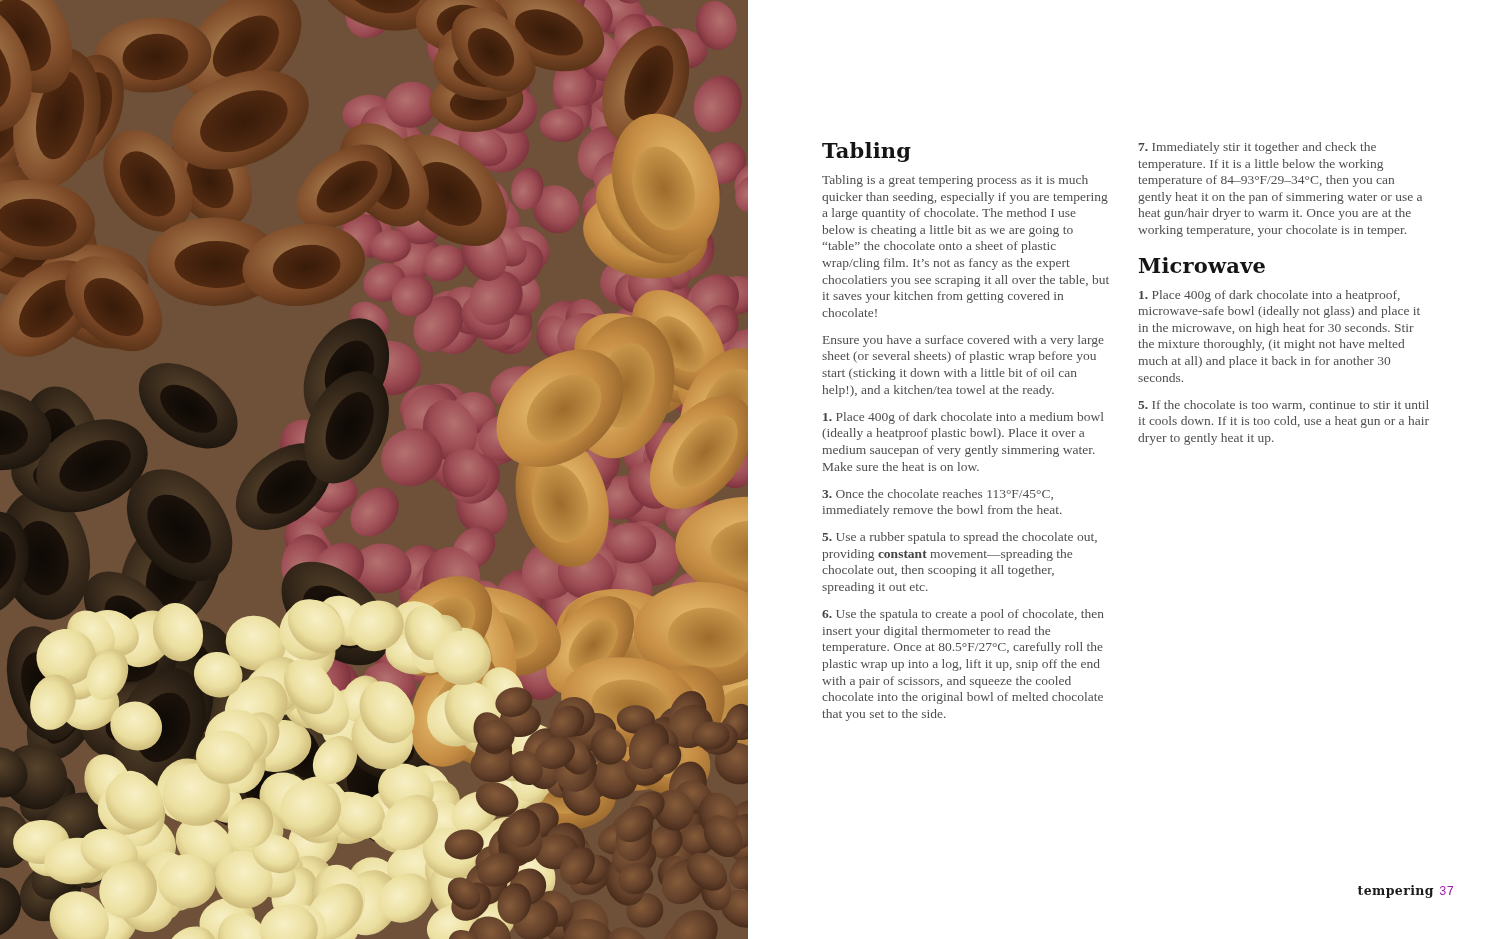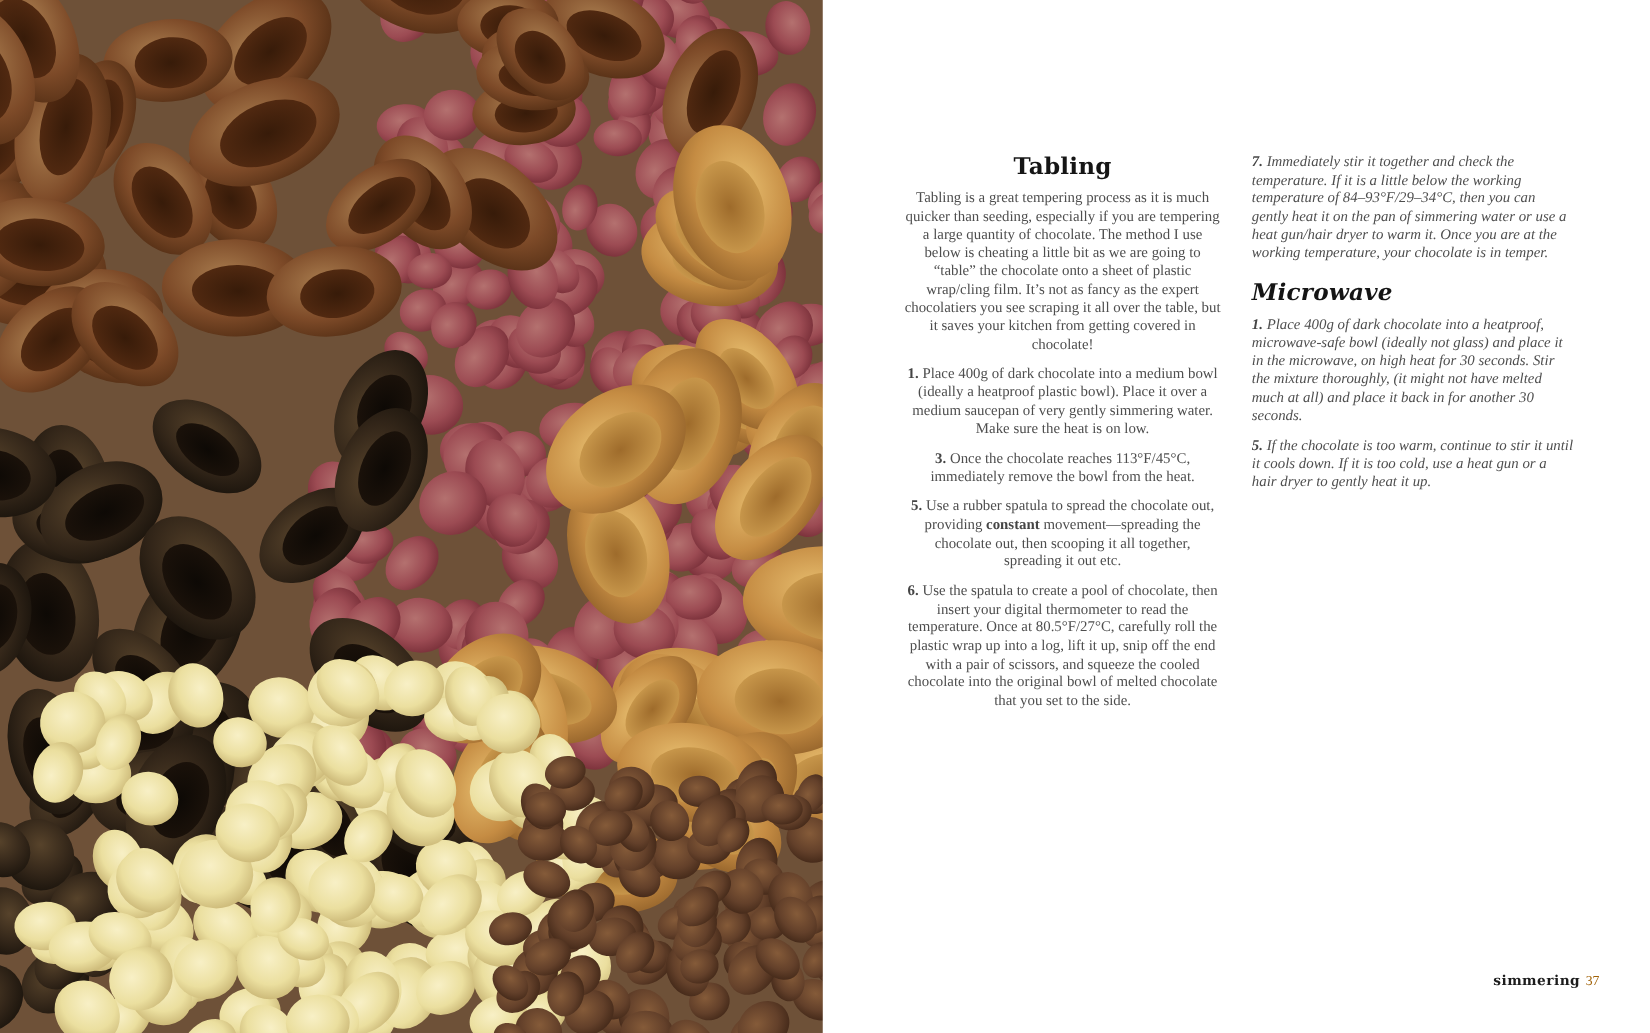--- a/index.html
+++ b/index.html
@@ -2,31 +2,31 @@
 <html><head>
 <meta charset="utf-8">
 <style>
   html,body{margin:0;padding:0;background:#ffffff;}
   .spread{position:relative;width:1500px;height:939px;background:#ffffff;overflow:hidden;
           font-family:"Liberation Serif", serif;}
   .photo-panel{position:absolute;left:0;top:0;width:748px;height:939px;overflow:hidden;background:#6e5138;}
   .photo-panel svg{display:block;width:748px;height:939px;}
   .text-page{position:absolute;left:748px;top:0;width:752px;height:939px;background:#ffffff;}
   .col{position:absolute;top:139px;color:#4e4e4e;font-size:13.5px;line-height:16.6px;}
-  .col-left{left:74px;width:288px;text-align:center;}   
-  .col-right{left:390px;width:293px;font-style:italic;} 
+  .col-left{left:74px;width:288px;}   
+  .col-right{left:390px;width:293px;} 
   .col h2{font-family:"DejaVu Serif", serif;font-weight:bold;font-size:21px;line-height:24px;
           color:#151515;margin:0 0 9px 0;letter-spacing:0.2px;}
   .col h2.spaced{margin-top:15px;}
   .col p{margin:0 0 10.5px 0;}
   .col .num{font-weight:bold;color:#454545;}
   .col b{font-weight:bold;color:#454545;}
   .page-footer{position:absolute;right:46px;bottom:40px;font-size:12.5px;white-space:nowrap;}
   .page-footer .label{font-family:"DejaVu Serif", serif;font-weight:bold;color:#1c1c1c;letter-spacing:0.4px;}
-  .page-footer .pnum{color:#a16207;margin-left:5px;font-family:Liberation Serif, serif;}
+  .page-footer .pnum{color:#a21caf;margin-left:5px;font-family:Liberation Mono, monospace;}
 </style>
 </head>
 <body>
 
 <div class="spread">
 
   <div class="photo-panel">
     <svg id="photo-svg" viewBox="0 0 748 939" xmlns="http://www.w3.org/2000/svg">
         <defs>
           <radialGradient id="g_milk_shell" cx="0.42" cy="0.38" r="0.75">
@@ -1753,29 +1753,30 @@
         <g transform="translate(464.8 944.5) rotate(31.2)">
           <ellipse rx="17.0" ry="13.6" fill="url(#g_milk_chip)"></ellipse>
         </g>
       </svg>
   </div>
 
   <div class="text-page">
     <div class="col col-left" id="col-left">
         <h2>Tabling</h2>
         <p>Tabling is a great tempering process as it is much quicker than seeding, especially if you are tempering a large quantity of chocolate. The method I use below is cheating a little bit as we are going to “table” the chocolate onto a sheet of plastic wrap/cling film. It’s not as fancy as the expert chocolatiers you see scraping it all over the table, but it saves your kitchen from getting covered in chocolate!</p>
+        <p>Ensure you have a surface covered with a very large sheet (or several sheets) of plastic wrap before you start (sticking it down with a little bit of oil can help!), and a kitchen/tea towel at the ready.</p>
         <p><span class="num">1. </span>Place 400g of dark chocolate into a medium bowl (ideally a heatproof plastic bowl). Place it over a medium saucepan of very gently simmering water. Make sure the heat is on low.</p>
         <p><span class="num">3. </span>Once the chocolate reaches 113°F/45°C, immediately remove the bowl from the heat.</p>
         <p><span class="num">5. </span>Use a rubber spatula to spread the chocolate out, providing <b>constant</b> movement—spreading the chocolate out, then scooping it all together, spreading it out etc.</p>
         <p><span class="num">6. </span>Use the spatula to create a pool of chocolate, then insert your digital thermometer to read the temperature. Once at 80.5°F/27°C, carefully roll the plastic wrap up into a log, lift it up, snip off the end with a pair of scissors, and squeeze the cooled chocolate into the original bowl of melted chocolate that you set to the side.</p>
       </div>
     <div class="col col-right" id="col-right">
         <p><span class="num">7. </span>Immediately stir it together and check the temperature. If it is a little below the working temperature of 84–93°F/29–34°C, then you can gently heat it on the pan of simmering water or use a heat gun/hair dryer to warm it. Once you are at the working temperature, your chocolate is in temper.</p>
         <h2 class="spaced">Microwave</h2>
         <p><span class="num">1. </span>Place 400g of dark chocolate into a heatproof, microwave-safe bowl (ideally not glass) and place it in the microwave, on high heat for 30 seconds. Stir the mixture thoroughly, (it might not have melted much at all) and place it back in for another 30 seconds.</p>
         <p><span class="num">5. </span>If the chocolate is too warm, continue to stir it until it cools down. If it is too cold, use a heat gun or a hair dryer to gently heat it up.</p>
       </div>
     <div class="page-footer">
-      <span class="label">simmering</span><span class="pnum">37</span>
+      <span class="label">tempering</span><span class="pnum">37</span>
     </div>
   </div>
 
 </div>
 
 </body></html>

